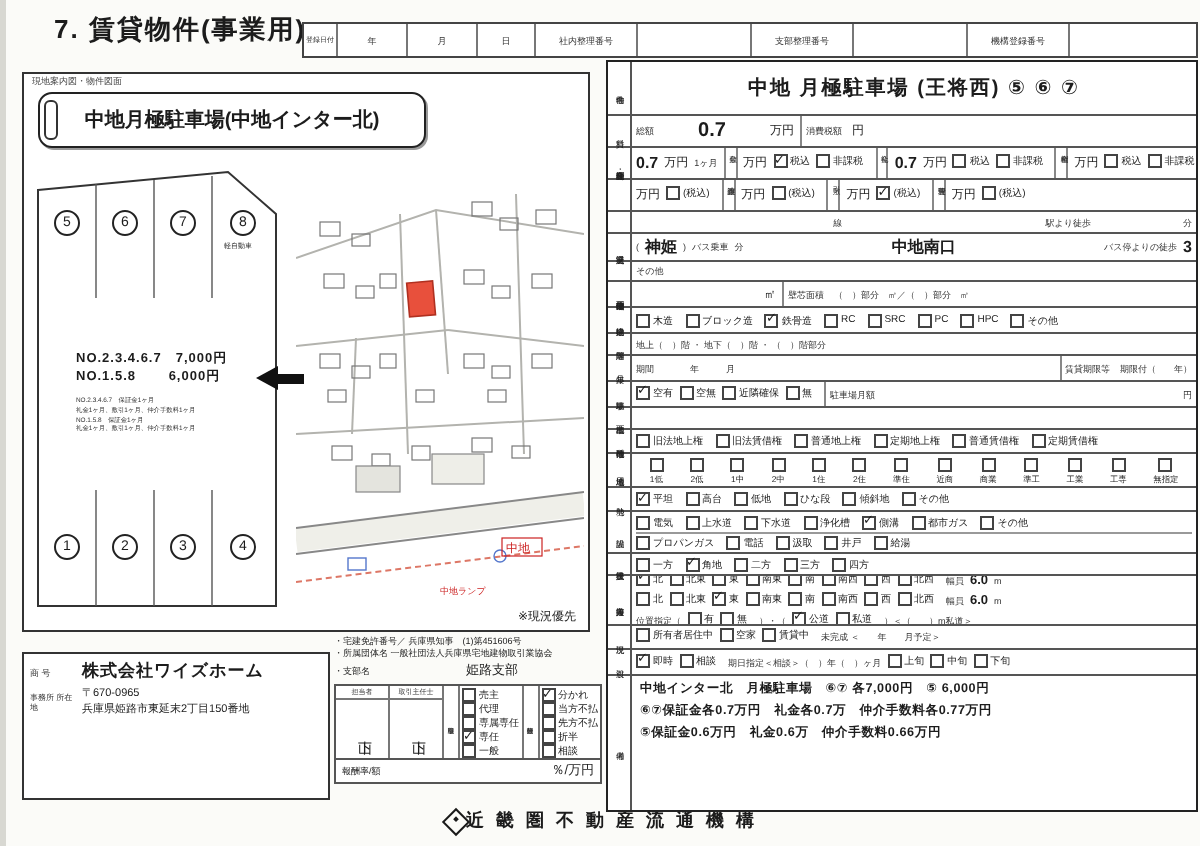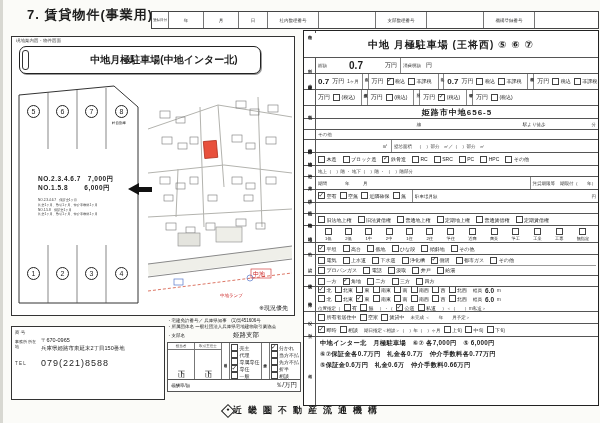--- a/index.html
+++ b/index.html
@@ -14,21 +14,21 @@
   
   .hbar{left:148px;top:11px;width:446px;height:16px;border:1px solid #444;display:flex;align-items:stretch;background:#fff;}
   .hbar .hcell{border-right:1px solid #777;display:flex;align-items:center;justify-content:center;font-size:4.5px;color:#333;}
   .hbar .hcell:last-child{border-right:none;}
   .hbar .tinybox{width:14px;font-size:3.5px;line-height:1.15;text-align:center;word-break:break-all;padding:0 1px;}
 
   
   .lpanel{left:8px;top:36px;width:282px;height:278px;border:1.2px solid #333;background:#fff;}
   .lp-caption{left:4px;top:1px;font-size:4.5px;color:#444;}
   .banner{left:7px;top:9px;width:192px;height:26px;border:1px solid #222;border-radius:7px;
-          display:flex;align-items:center;justify-content:center;font-size:10px;font-weight:bold;background:#fff;box-shadow:1px 1px 0 #999;padding-left:48px;}
+          display:flex;align-items:center;justify-content:center;font-size:10px;font-weight:bold;background:#fff;box-shadow:1px 1px 0 #999;}
   .banner::before{content:"";position:absolute;left:2px;top:3px;width:5px;height:18px;border:1px solid #333;border-radius:3px;background:#fff;}
   .spot{position:absolute;width:11px;height:11px;border:1px solid #222;border-radius:50%;
         font-size:7px;line-height:11px;text-align:center;background:#fff;}
   .price1{font-size:6.5px;font-weight:bold;letter-spacing:0.5px;}
   .fineprint{font-size:3.2px;color:#333;line-height:1.5;}
   .arrow{display:flex;align-items:center;}
   .arrow .head{width:0;height:0;border-top:6px solid transparent;border-bottom:6px solid transparent;border-right:11px solid #111;}
   .arrow .tail{width:13px;height:5px;background:#111;}
   .mapnote{font-size:6px;color:#222;}
 
@@ -201,32 +201,29 @@
       <text x="72" y="220" font-size="4.5" fill="#cc2222">中地ランプ</text>
     </svg>
 
     <div class="abs mapnote" style="right:6px;bottom:2px;">※現況優先</div>
   </div>
 
   <div class="abs agency">
     <div class="abox">
       <div class="arow" style="margin-top:2px;">
         <span class="albl">商 号</span>
+        <span class="aval-name">株式会社ワイズホーム</span>
       </div>
       <div class="arow">
         <span class="albl" style="font-size:4px;line-height:1.2;">事務所 所在地</span>
         <span class="aval-addr">
           <span>〒670-0965</span><br>
           <span>兵庫県姫路市東延末2丁目150番地</span>
         </span>
       </div>
-      <div class="arow" style="margin-top:4px;">
-        <span class="albl">T E L</span>
-        <span class="aval-tel">079(221)8588</span>
-      </div>
     </div>
     <div class="aright">
       <div class="aline">・宅建免許番号／ 兵庫県知事　(1)第451606号</div>
       <div class="aline">
         <span>・所属団体名</span>
         <span>一般社団法人兵庫県宅地建物取引業協会</span>
       </div>
       <div class="aline" style="display:flex;gap:6px;align-items:center;">
         <span>・支部名</span>
         <span class="branch" style="flex:1">姫路支部</span>
@@ -298,21 +295,21 @@
     </div>
   </div>
 
   <div class="abs footer">
     <span class="dmark"></span>
     <span class="ftext">近畿圏不動産流通機構</span>
   </div>
 
   <div class="abs rpanel">
 
-    <div class="fr title-row" style="height:26px;flex-direction:column;">
+    <div class="fr title-row" style="height:26px;">
       <div class="vl">物件名</div>
       <div class="fc">中地 月極駐車場 (王将西) ⑤ ⑥ ⑦</div>
     </div>
 
     <div class="fr" style="height:15px;">
       <div class="vl">賃料</div>
       <div class="fc">
         <span class="sml">総額</span>
         <span class="big" style="width:52px;text-align:center;">0.7</span>
         <span>万円</span>
@@ -382,35 +379,44 @@
             </span></span>
         <span class="svl">管理費</span>
         <span>万円</span>
         <span><span class="cb">
               <span class="box"></span>
               <span class="cl">(税込)</span>
             </span></span>
       </div>
     </div>
 
-    <div class="fr addr-row" style="height:12px;">
-      <div class="vl">所在地</div>
-      <div class="fc">姫路市中地656-5</div>
-    </div>
 
     <div class="fr" style="height:10px;">
       <div class="vl" style="border-bottom:none;"></div>
       <div class="fc">
         <span style="flex:1;text-align:center;" class="sml">線</span>
         <span class="sml">駅より徒歩</span>
         <span style="width:40px;"></span>
         <span class="sml">分</span>
       </div>
     </div>
 
+    <div class="fr" style="height:13px;">
+      <div class="vl">交通状況</div>
+      <div class="fc">
+        <span class="sml">(</span>
+        <span class="med">神姫</span>
+        <span class="sml">)</span>
+        <span class="sml">バス乗車</span>
+        <span class="sml">分</span>
+        <span class="med" style="flex:1;text-align:center;">中地南口</span>
+        <span class="sml">バス停よりの徒歩</span>
+        <span class="med">3</span>
+      </div>
+    </div>
 
     <div class="fr" style="height:9px;">
       <div class="vl"></div>
       <div class="fc sml">その他</div>
     </div>
 
     <div class="fr" style="height:12px;">
       <div class="vl">建物使用部分面積</div>
       <div class="fc">
         <span style="width:70px;text-align:right;">㎡</span>

